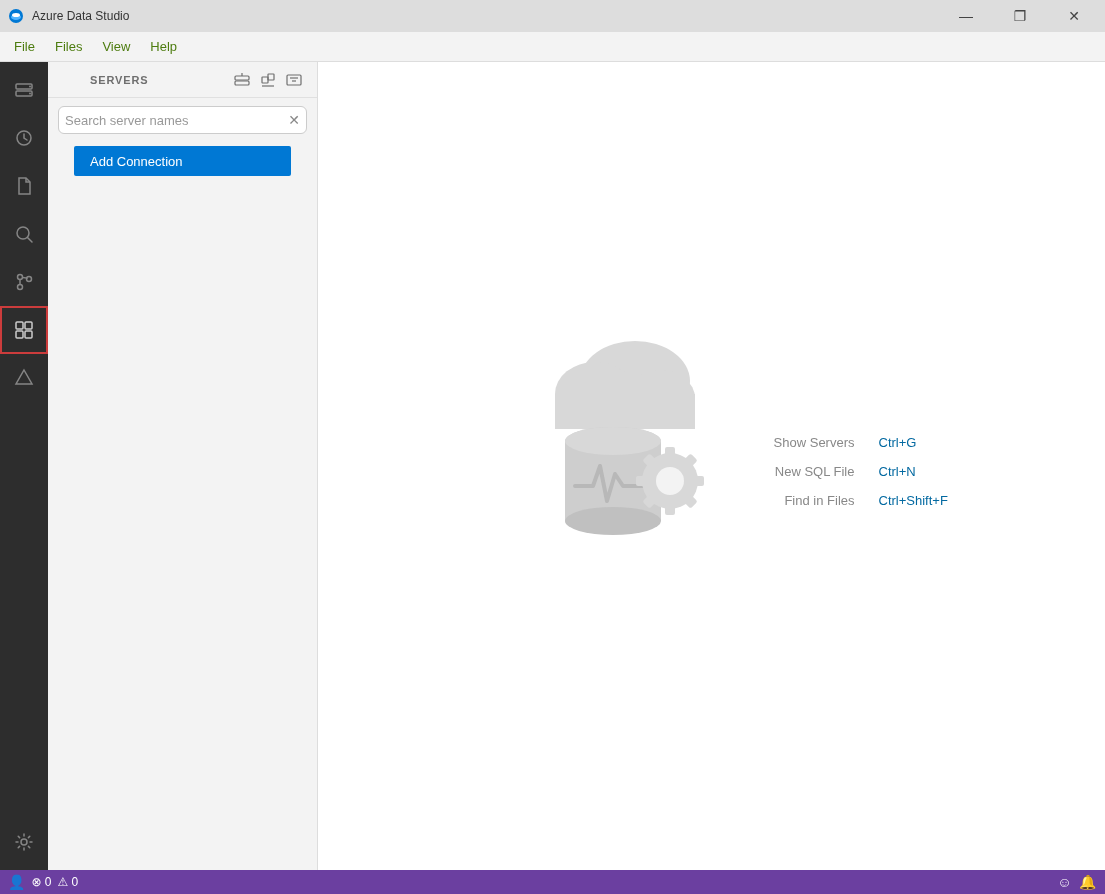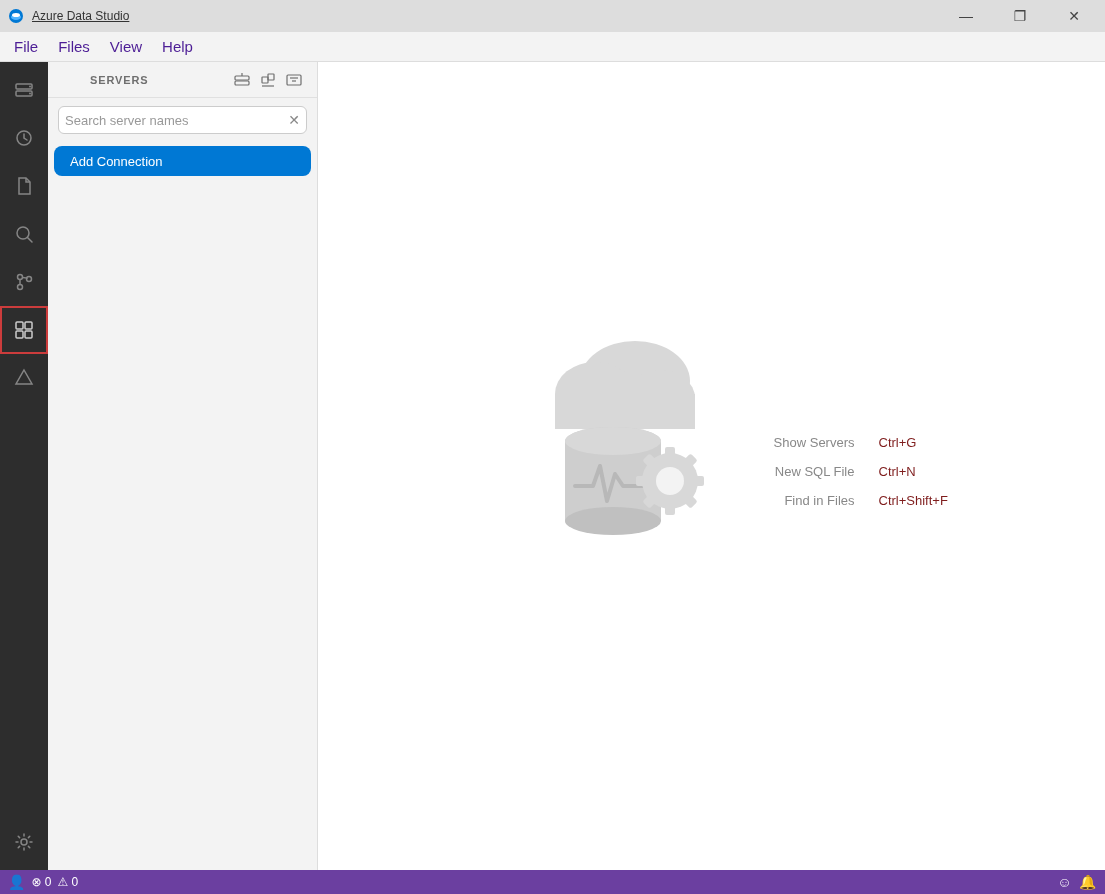--- a/index.html
+++ b/index.html
@@ -15,42 +15,42 @@
       font-size: 12px;
       color: #333;
       user-select: none;
       flex-shrink: 0;
     }
     .titlebar-logo {
       width: 16px; height: 16px;
       margin-right: 8px;
       display: flex; align-items: center; justify-content: center;
     }
-    .titlebar-title { flex: 1; text-decoration: underline; }
+    .titlebar-title { flex: 1; }
     .titlebar-controls { display: flex; gap: 8px; }
     .titlebar-btn {
       width: 46px; height: 32px;
       display: flex; align-items: center; justify-content: center;
       cursor: pointer; font-size: 14px; color: #444;
     }
 
     
     .menubar {
       height: 30px;
       background: #f3f3f3;
       display: flex;
       align-items: center;
       padding: 0 4px;
       flex-shrink: 0;
       border-bottom: 1px solid #ddd;
     }
     .menu-item {
       padding: 4px 10px;
-      font-size: 15px;
-      color: #4c1d95;
+      font-size: 13px;
+      color: #4d7c0f;
       cursor: pointer;
     }
 
     
     .main-layout {
       flex: 1;
       display: flex;
       overflow: hidden;
     }
 
@@ -141,25 +141,25 @@
       background: transparent;
     }
     .search-bar input::placeholder { color: #999; }
     .search-clear {
       cursor: pointer;
       color: #888;
       font-size: 14px;
     }
 
     .add-connection-btn {
-      margin: 4px 6px 12px;
+      margin: 4px 26px 12px;
       background: #0078d4;
       color: #fff;
       border: none;
-      border-radius: 8px;
+      border-radius: 2px;
       height: 30px;
       padding: 0 16px;
       font-size: 13px;
       cursor: pointer;
       text-align: left;
     }
 
     
     .content-area {
       flex: 1;
@@ -196,21 +196,21 @@
       display: flex;
       gap: 24px;
       font-size: 13px;
     }
     .shortcut-action {
       color: #888;
       text-align: right;
       min-width: 110px;
     }
     .shortcut-key {
-      color: #7f1d1d;
+      color: #0369a1;
       min-width: 80px;
     }
 
     
     .statusbar {
       height: 24px;
       background: #6b3fa0;
       display: flex;
       align-items: center;
       padding: 0 8px;

